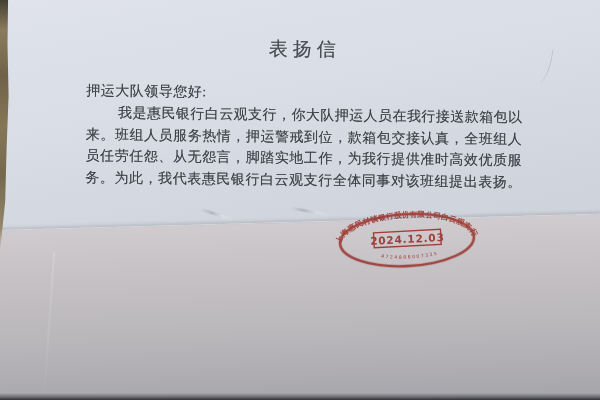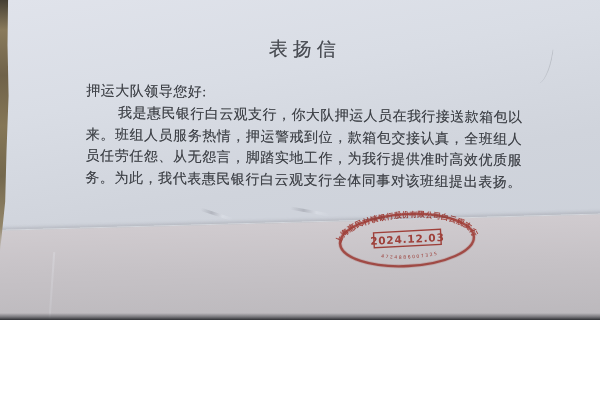--- a/index.html
+++ b/index.html
@@ -1,17 +1,17 @@
 <!DOCTYPE html>
 <html><head>
 <meta charset="utf-8">
 <style>
   html,body{margin:0;padding:0;}
   .photo{
-    position:relative;width:600px;height:320px;overflow:hidden;
+    position:relative;width:600px;height:400px;overflow:hidden;
     font-family:"Liberation Serif","DejaVu Serif",serif;
     background:linear-gradient(170deg,#e0e3eb 0%,#d9dde5 28%,#d0d4dc 55%,#c9ced7 100%);
   }
   
   .table-edge{
     position:absolute;left:0;top:0;width:13px;height:252px;
     background:linear-gradient(180deg,#453f33 0%,#8a7b5c 12%,#6f6249 30%,#857656 50%,#74684d 70%,#93866a 90%,rgba(150,140,115,0) 100%);
     clip-path:polygon(0 0,62% 0,58% 18%,66% 38%,50% 60%,40% 80%,0 100%);
   }
   

